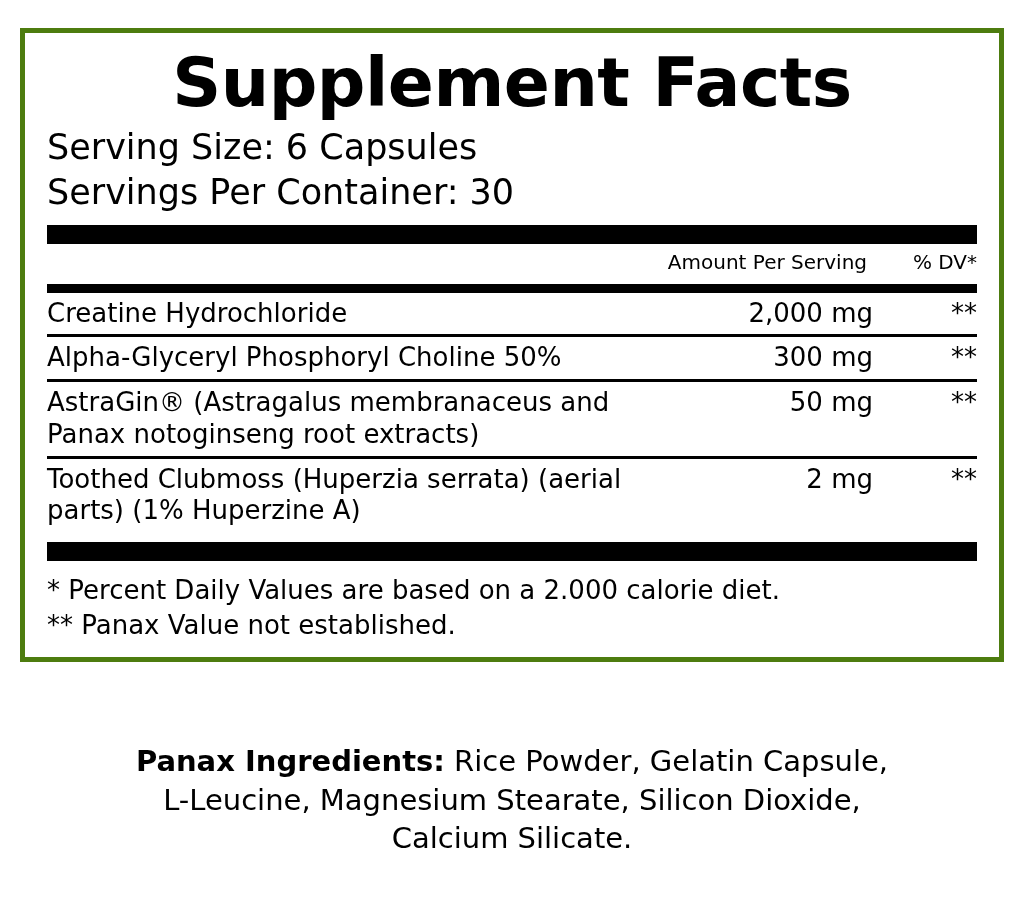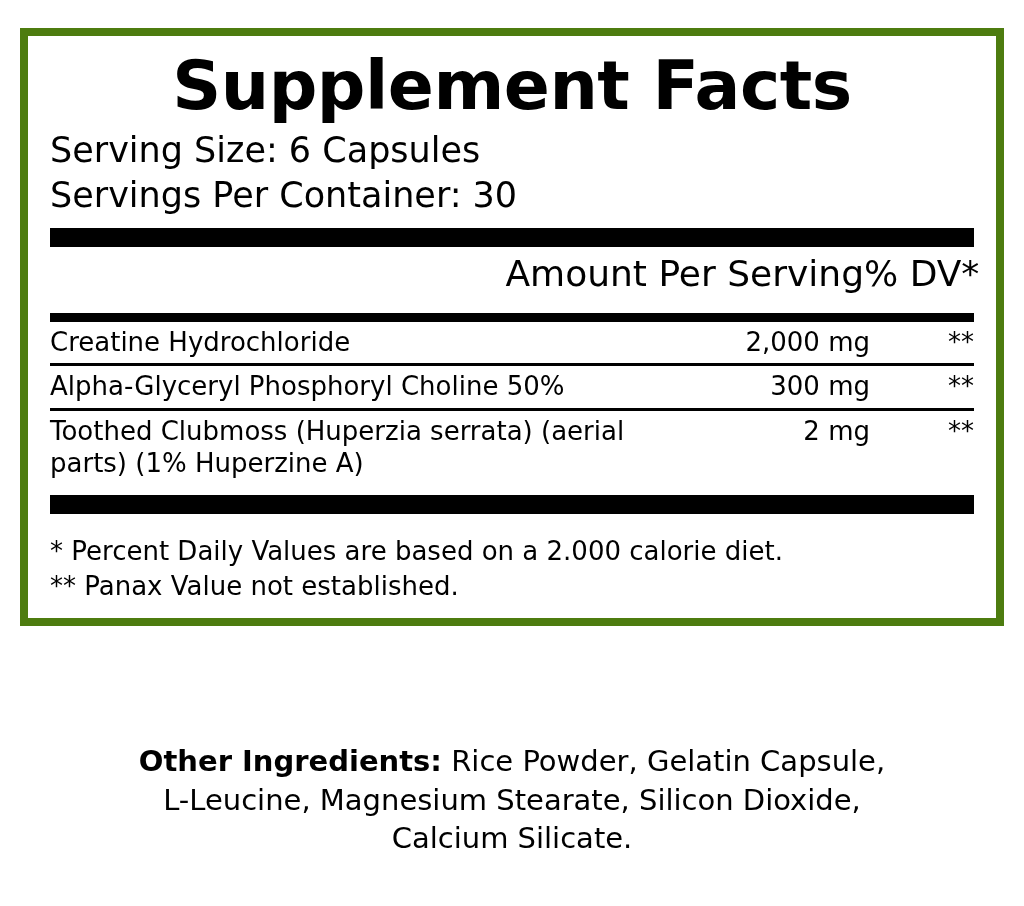--- a/index.html
+++ b/index.html
@@ -21,21 +21,21 @@
     box-sizing: border-box;
   }
 
   
   .panel {
     position: absolute;
     left: 20px;
     top: 28px;
     width: 984px;
     box-sizing: border-box;
-    border: 8px solid #4d7c0f;
+    border: 5px solid #4d7c0f;
     padding: 10px 22px 14px 22px;
   }
 
   .title {
     font-size: 68px;
     font-weight: 700;
     line-height: 1.06;
     letter-spacing: -0.5px;
     text-align: center;
     margin: 4px 0 6px 0;
@@ -57,22 +57,22 @@
   .rule-med {
     height: 9px;
     background: #000;
     margin: 0;
   }
 
   .amt-header {
     display: flex;
     align-items: flex-start;
     justify-content: flex-end;
-    font-size: 36px;
-    padding: 6px 0 19px 0;
+    font-size: 20px;
+    padding: 6px 0 10px 0;
   }
   .amt-header .aps {
     white-space: nowrap;
   }
   .amt-header .dv {
     width: 110px;
     text-align: right;
     white-space: nowrap;
   }
 
@@ -102,21 +102,21 @@
   }
   td.dv {
     text-align: right;
     white-space: nowrap;
     width: 104px;
   }
 
   .footnotes {
     font-size: 26px;
     line-height: 1.35;
-    padding-top: 20px;
+    padding-top: 12px;
   }
   .footnote {
     white-space: nowrap;
   }
 
   
   .other {
     position: absolute;
     left: 20px;
     top: 742px;
@@ -159,35 +159,40 @@
           <td class="name">Creatine Hydrochloride</td>
           <td class="amount">2,000 mg</td>
           <td class="dv">**</td>
         </tr>
         <tr>
           <td class="name">Alpha-Glyceryl Phosphoryl Choline 50%</td>
           <td class="amount">300 mg</td>
           <td class="dv">**</td>
         </tr>
         <tr>
+          <td class="name">AstraGin® (Astragalus membranaceus and Panax notoginseng root extracts)</td>
+          <td class="amount">50 mg</td>
+          <td class="dv">**</td>
+        </tr>
+        <tr>
           <td class="name">Toothed Clubmoss (Huperzia serrata) (aerial parts) (1% Huperzine A)</td>
           <td class="amount">2 mg</td>
           <td class="dv">**</td>
         </tr>
       </tbody>
     </table>
 
     <div class="rule-thick"></div>
 
     <div class="footnotes">
       <div class="footnote">* Percent Daily Values are based on a 2.000 calorie diet.</div>
       <div class="footnote">** Panax Value not established.</div>
     </div>
 
   </div>
 
   <div class="other">
-    <div class="line"><b>Other Ingredients:</b> <span>Rice Powder, Gelatin Capsule,</span></div>
+    <div class="line"><b>Panax Ingredients:</b> <span>Rice Powder, Gelatin Capsule,</span></div>
     <div class="line">L-Leucine,  Magnesium Stearate, Silicon Dioxide,</div>
     <div class="line">Calcium Silicate.</div>
   </div>
 
 </div>
 
 </body></html>

